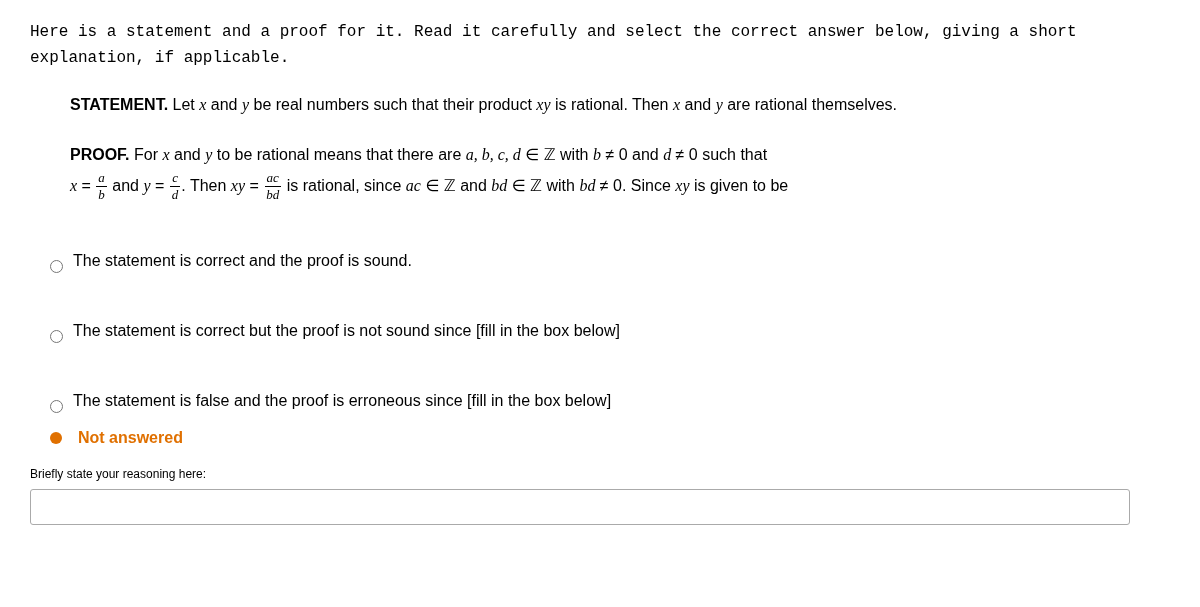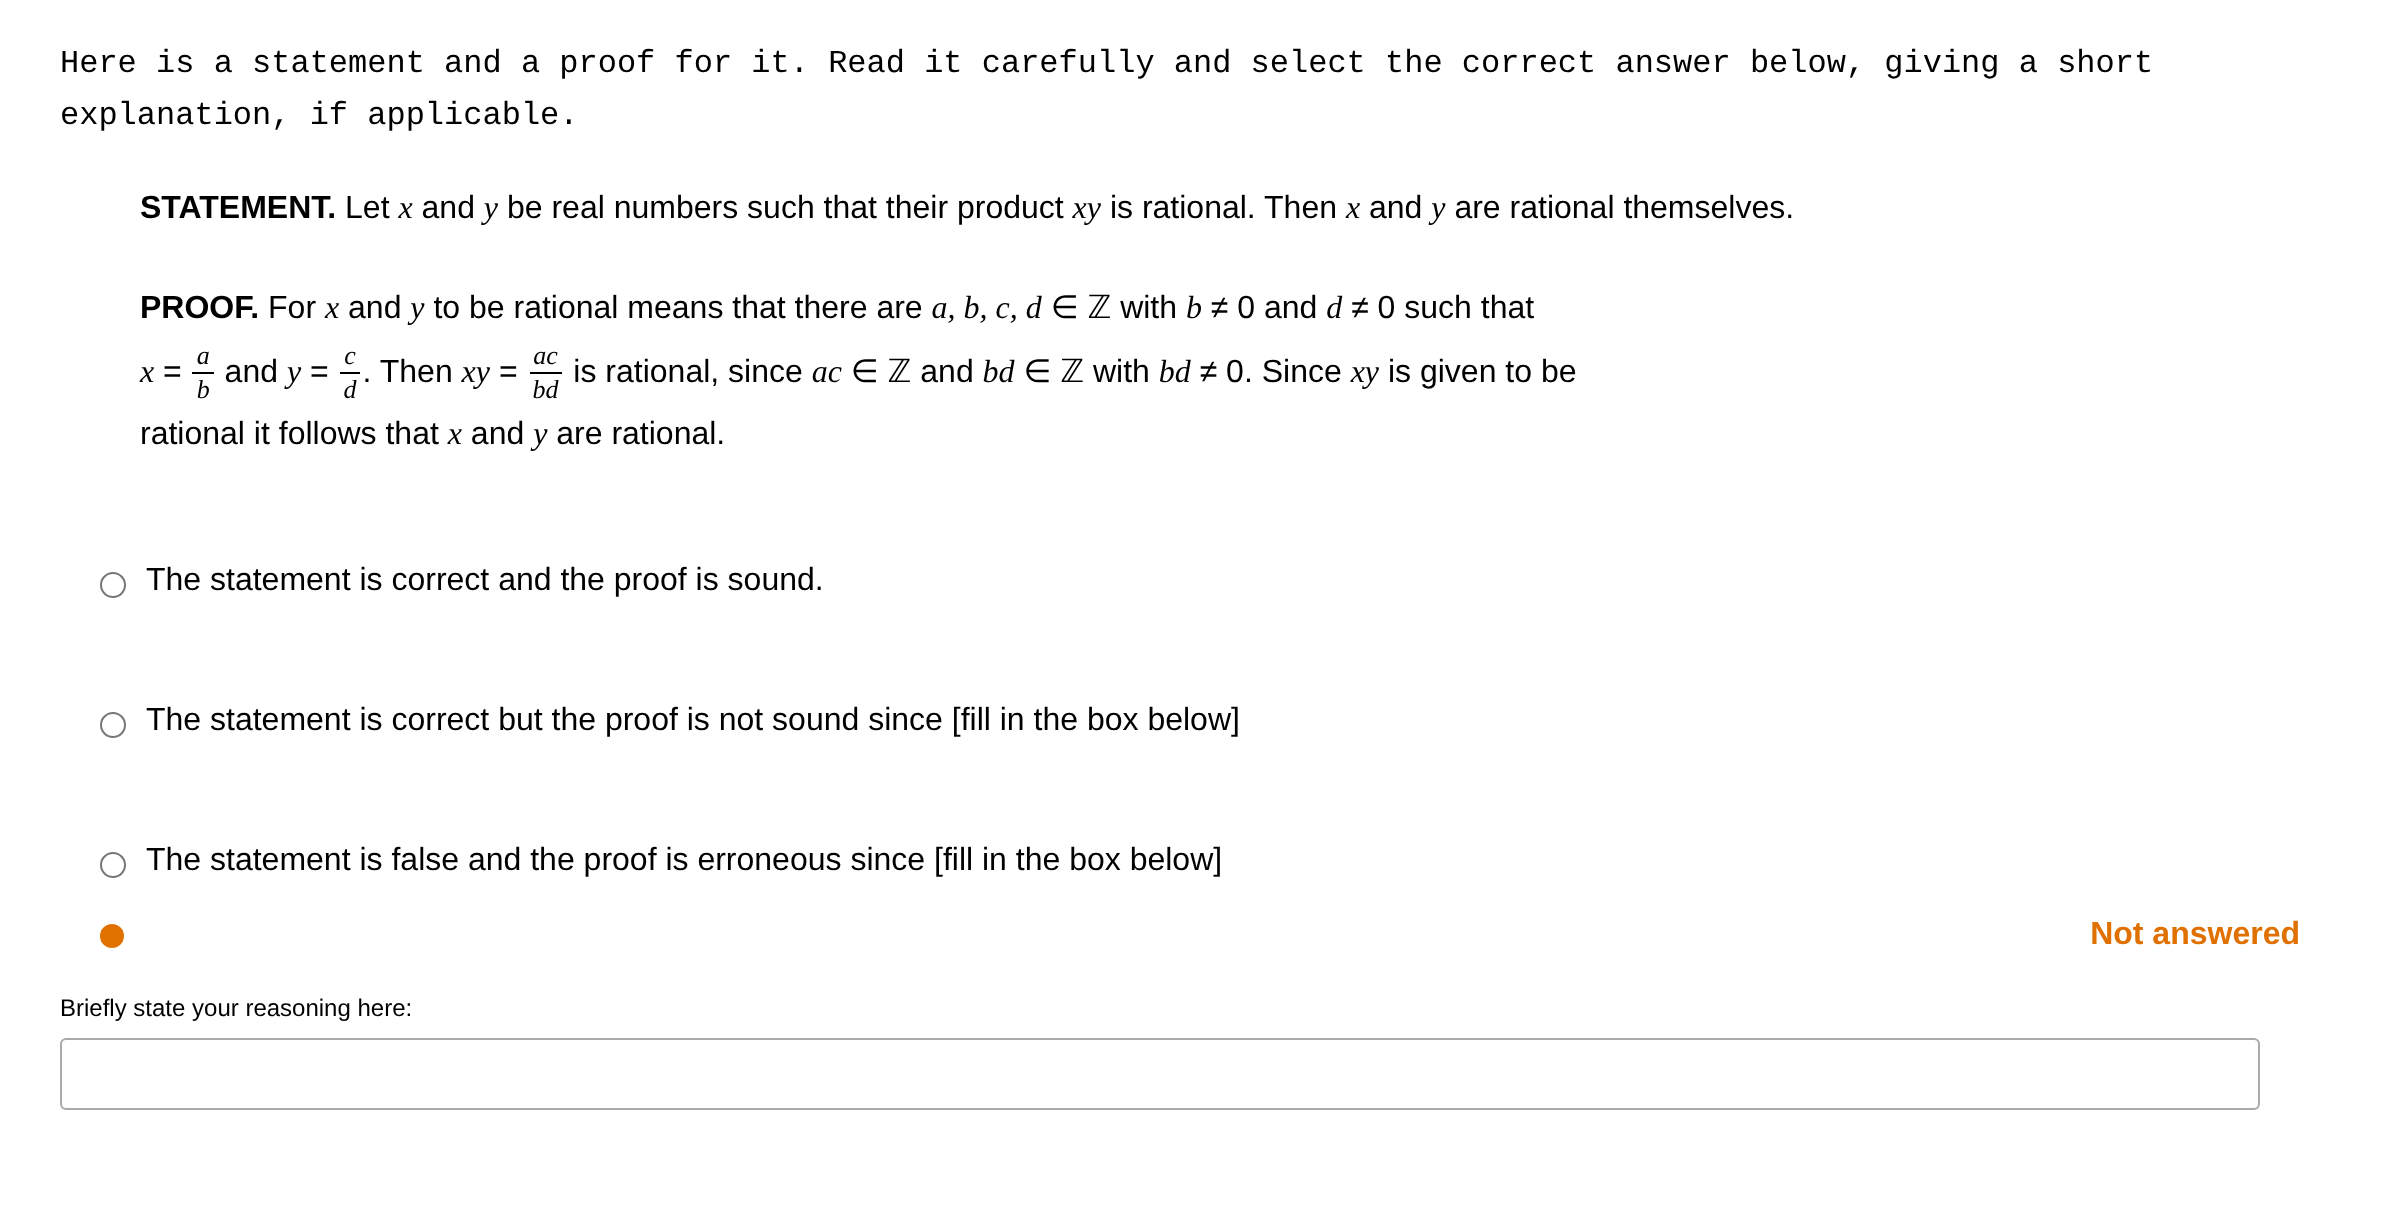--- a/index.html
+++ b/index.html
@@ -52,36 +52,35 @@
     .math-frac .den {
       padding: 0 2px;
       font-size: 13px;
       line-height: 1.2;
     }
     .options {
       margin: 0 20px 16px 20px;
     }
     .option-item {
       display: flex;
-      align-items: center;
+      align-items: flex-end;
       margin-bottom: 8px;
       line-height: 1.5;
       margin-top: 46px;
     }
     .option-item input[type="radio"] {
       margin-top: 3px;
       margin-right: 10px;
       flex-shrink: 0;
     }
     .not-answered {
       margin: 4px 20px 20px 20px;
       display: flex;
       align-items: center;
       gap: 16px;
-      justify-content: space-between;
     }
     .not-answered-dot {
       width: 12px;
       height: 12px;
       border-radius: 50%;
       background: #e07000;
       display: inline-block;
       flex-shrink: 0;
     }
     .not-answered-label {
@@ -138,23 +137,20 @@
       <span class="den">d</span>
     </span>.
     Then <span class="math">xy</span> =
     <span class="math-frac">
       <span class="num">ac</span>
       <span class="den">bd</span>
     </span>
     is rational, since <span class="math">ac</span> ∈ ℤ and <span class="math">bd</span> ∈ ℤ with <span class="math">bd</span> ≠ 0. Since <span class="math">xy</span> is given to be
   </span>
   <br>
-  <span>
-    rational it follows that <span class="math">x</span> and <span class="math">y</span> are rational.
-  </span>
 </div>
 
 <div class="options">
   <div class="option-item">
     <input type="radio" name="answer" id="opt1" style="">
     <label for="opt1">The statement is correct and the proof is sound.</label>
   </div>
   <div class="option-item">
     <input type="radio" name="answer" id="opt2" style="">
     <label for="opt2">The statement is correct but the proof is not sound since [fill in the box below]</label>

